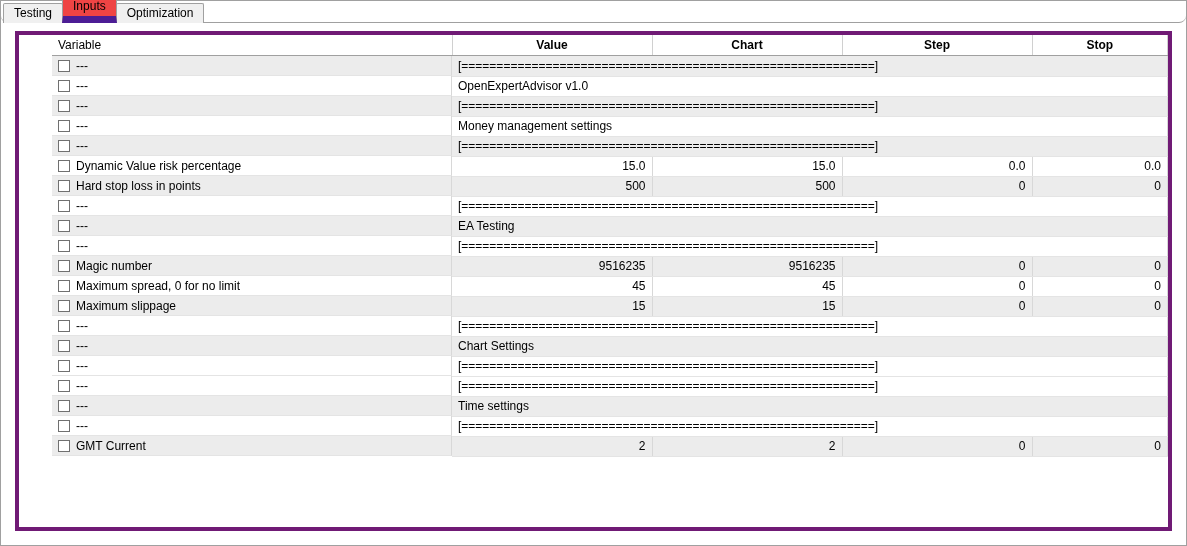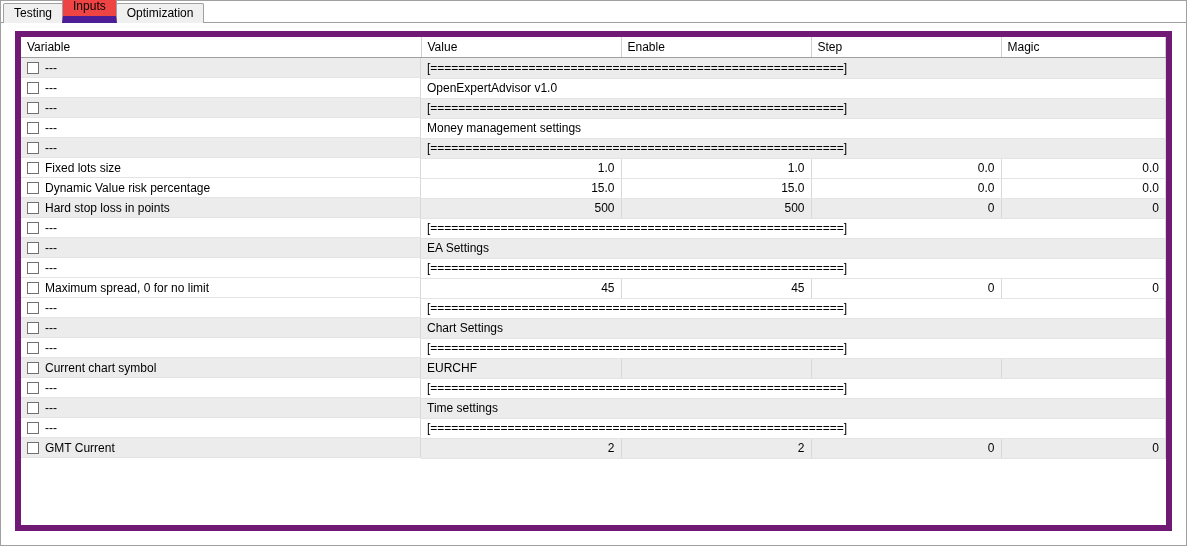--- a/index.html
+++ b/index.html
@@ -17,20 +17,21 @@
     position: relative;
     background: #fff;
   }
   .tabstrip {
     display: flex;
     align-items: flex-end;
     height: 22px;
     padding-left: 2px;
     border-bottom: 1px solid #a0a0a0;
     background: #fff;
+    border-radius: 7px;
   }
   .tab {
     padding: 2px 10px 3px 10px;
     border: 1px solid #a0a0a0;
     border-bottom: none;
     background: #f0f0f0;
     margin-right: 0px;
     position: relative;
     top: 1px;
     cursor: default;
@@ -43,41 +44,42 @@
     border-bottom: 7px solid #4c1d95;
     top: 1px;
     z-index: 2;
     margin-top: 16px;
   }
   .tab + .tab { margin-left: -1px; }
 
   .panel {
     position: absolute;
     top: 30px; left: 14px; right: 14px; bottom: 14px;
-    border: 6px solid #701a75;
+    border: 4px solid #701a75;
     overflow: hidden;
+    padding-left: 33px;
   }
 
   table.grid {
     width: 100%;
     border-collapse: collapse;
     table-layout: fixed;
   }
   table.grid th {
     font-weight: normal;
     background: #fff;
     border-bottom: 1px solid #a0a0a0;
     border-right: 1px solid #d0d0d0;
     padding: 3px 6px;
     text-align: left;
     height: 20px;
     white-space: nowrap;
     overflow: hidden;
   }
-  table.grid th.alr { text-align: left; }
+  table.grid th.alr { text-align: center; font-weight: bold; }
   table.grid td {
     border-right: 1px solid #d8d8d8;
     border-bottom: 1px solid #e4e4e4;
     padding: 2px 6px;
     height: 20px;
     white-space: nowrap;
     overflow: hidden;
     text-overflow: clip;
     vertical-align: middle;
   }
@@ -114,23 +116,23 @@
         <col class="c-var">
           <col class="c-val">
           <col class="c-start">
           <col class="c-step">
           <col class="c-stop">
       </colgroup>
       <thead>
         <tr>
           <th><span>Variable</span></th>
           <th class="alr"><span>Value</span></th>
-          <th class="alr"><span>Enable</span></th>
+          <th class="alr"><span>Chart</span></th>
           <th class="alr"><span>Step</span></th>
-          <th class="alr"><span>Magic</span></th>
+          <th class="alr"><span>Stop</span></th>
         </tr>
       </thead>
       <tbody id="grid-body">
           <tr class="odd">
             <td class="varcell">
               <span class="chk"></span>
               <span>---</span>
             </td>
             <td colspan="4">[===========================================================]</td>
           </tr>
@@ -154,30 +156,20 @@
               <span>---</span>
             </td>
             <td colspan="4">Money management settings</td>
           </tr>
           <tr class="odd">
             <td class="varcell">
               <span class="chk"></span>
               <span>---</span>
             </td>
             <td colspan="4">[===========================================================]</td>
-          </tr>
-          <tr class="even">
-            <td class="varcell">
-              <span class="chk"></span>
-              <span>Fixed lots size</span>
-            </td>
-            <td class="alr">1.0</td>
-            <td class="alr">1.0</td>
-            <td class="alr">0.0</td>
-            <td class="alr">0.0</td>
           </tr>
           <tr class="even">
             <td class="varcell">
               <span class="chk"></span>
               <span>Dynamic Value risk percentage</span>
             </td>
             <td class="alr">15.0</td>
             <td class="alr">15.0</td>
             <td class="alr">0.0</td>
             <td class="alr">0.0</td>
@@ -197,69 +189,79 @@
               <span class="chk"></span>
               <span>---</span>
             </td>
             <td colspan="4">[===========================================================]</td>
           </tr>
           <tr class="odd">
             <td class="varcell">
               <span class="chk"></span>
               <span>---</span>
             </td>
-            <td colspan="4">EA Settings</td>
-          </tr>
-          <tr class="even">
-            <td class="varcell">
-              <span class="chk"></span>
-              <span>---</span>
-            </td>
-            <td colspan="4">[===========================================================]</td>
+            <td colspan="4">EA Testing</td>
+          </tr>
+          <tr class="even">
+            <td class="varcell">
+              <span class="chk"></span>
+              <span>---</span>
+            </td>
+            <td colspan="4">[===========================================================]</td>
+          </tr>
+          <tr class="odd">
+            <td class="varcell">
+              <span class="chk"></span>
+              <span>Magic number</span>
+            </td>
+            <td class="alr">9516235</td>
+            <td class="alr">9516235</td>
+            <td class="alr">0</td>
+            <td class="alr">0</td>
           </tr>
           <tr class="even">
             <td class="varcell">
               <span class="chk"></span>
               <span>Maximum spread, 0 for no limit</span>
             </td>
             <td class="alr">45</td>
             <td class="alr">45</td>
             <td class="alr">0</td>
             <td class="alr">0</td>
           </tr>
+          <tr class="odd">
+            <td class="varcell">
+              <span class="chk"></span>
+              <span>Maximum slippage</span>
+            </td>
+            <td class="alr">15</td>
+            <td class="alr">15</td>
+            <td class="alr">0</td>
+            <td class="alr">0</td>
+          </tr>
           <tr class="even">
             <td class="varcell">
               <span class="chk"></span>
               <span>---</span>
             </td>
             <td colspan="4">[===========================================================]</td>
           </tr>
           <tr class="odd">
             <td class="varcell">
               <span class="chk"></span>
               <span>---</span>
             </td>
             <td colspan="4">Chart Settings</td>
           </tr>
           <tr class="even">
             <td class="varcell">
               <span class="chk"></span>
               <span>---</span>
             </td>
             <td colspan="4">[===========================================================]</td>
-          </tr>
-          <tr class="odd">
-            <td class="varcell">
-              <span class="chk"></span>
-              <span>Current chart symbol</span>
-            </td>
-            <td>EURCHF</td>
-            <td></td>
-            <td></td>
-            <td></td>
           </tr>
           <tr class="even">
             <td class="varcell">
               <span class="chk"></span>
               <span>---</span>
             </td>
             <td colspan="4">[===========================================================]</td>
           </tr>
           <tr class="odd">
             <td class="varcell">

